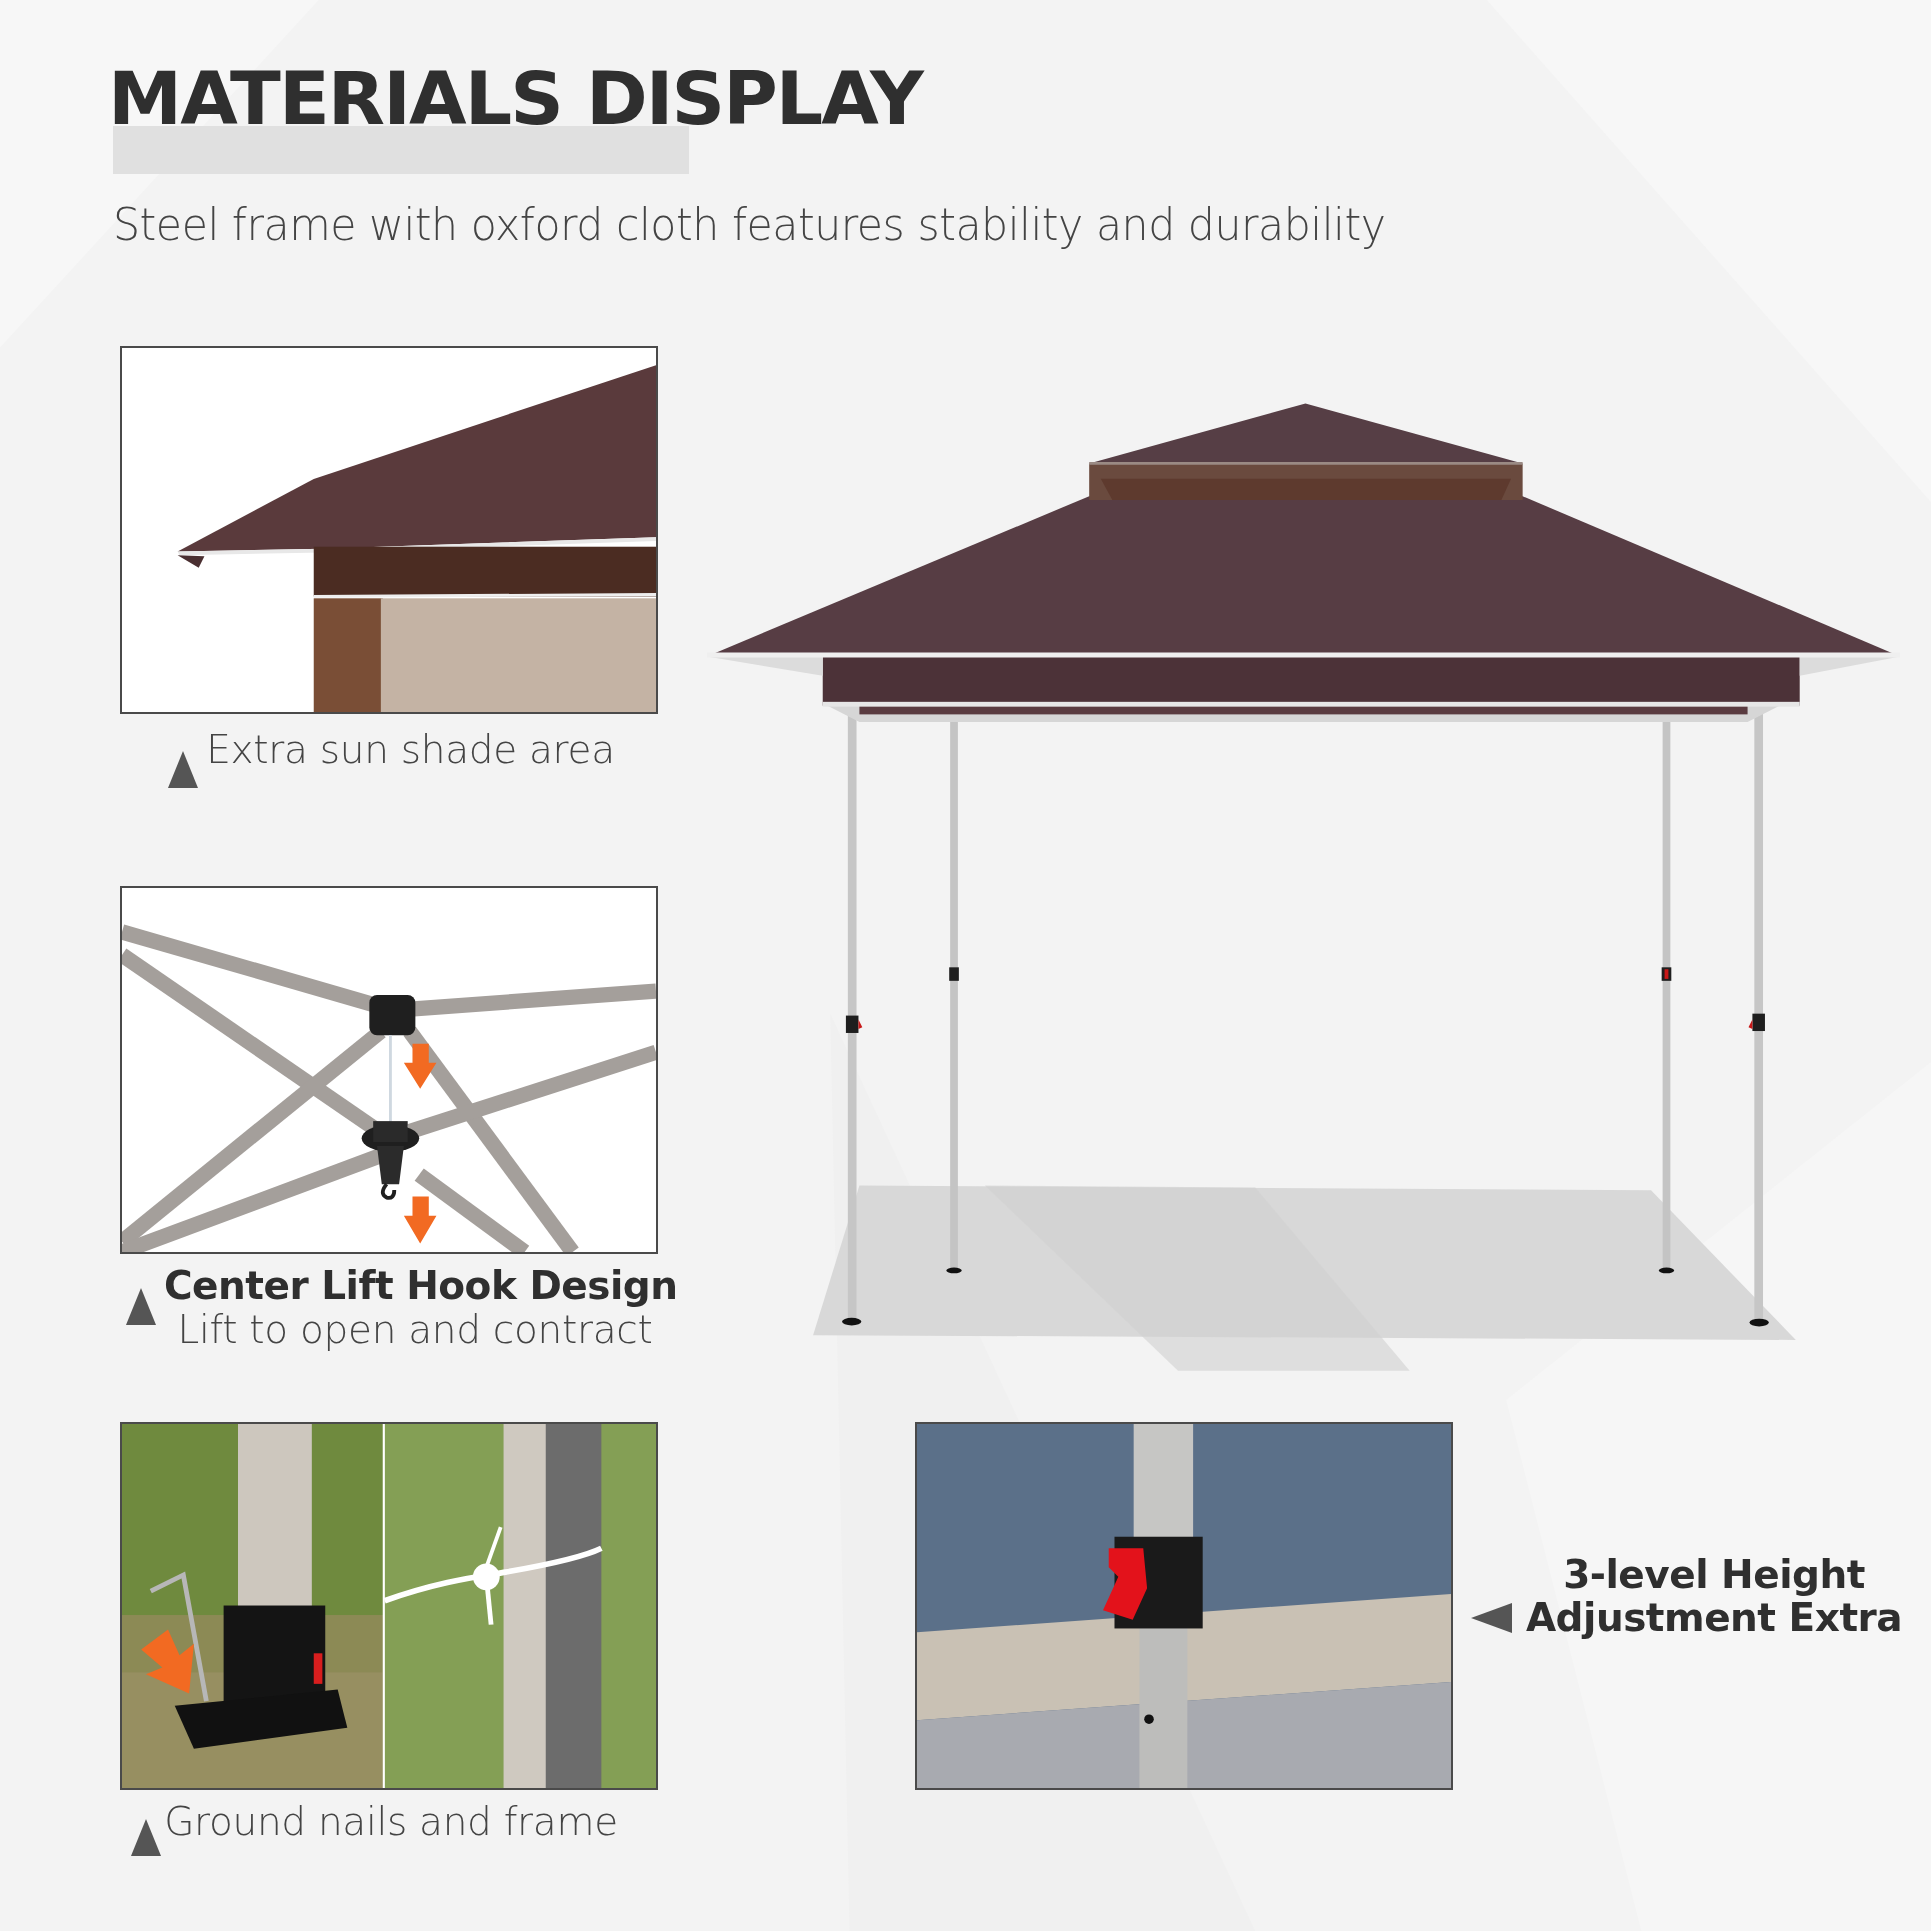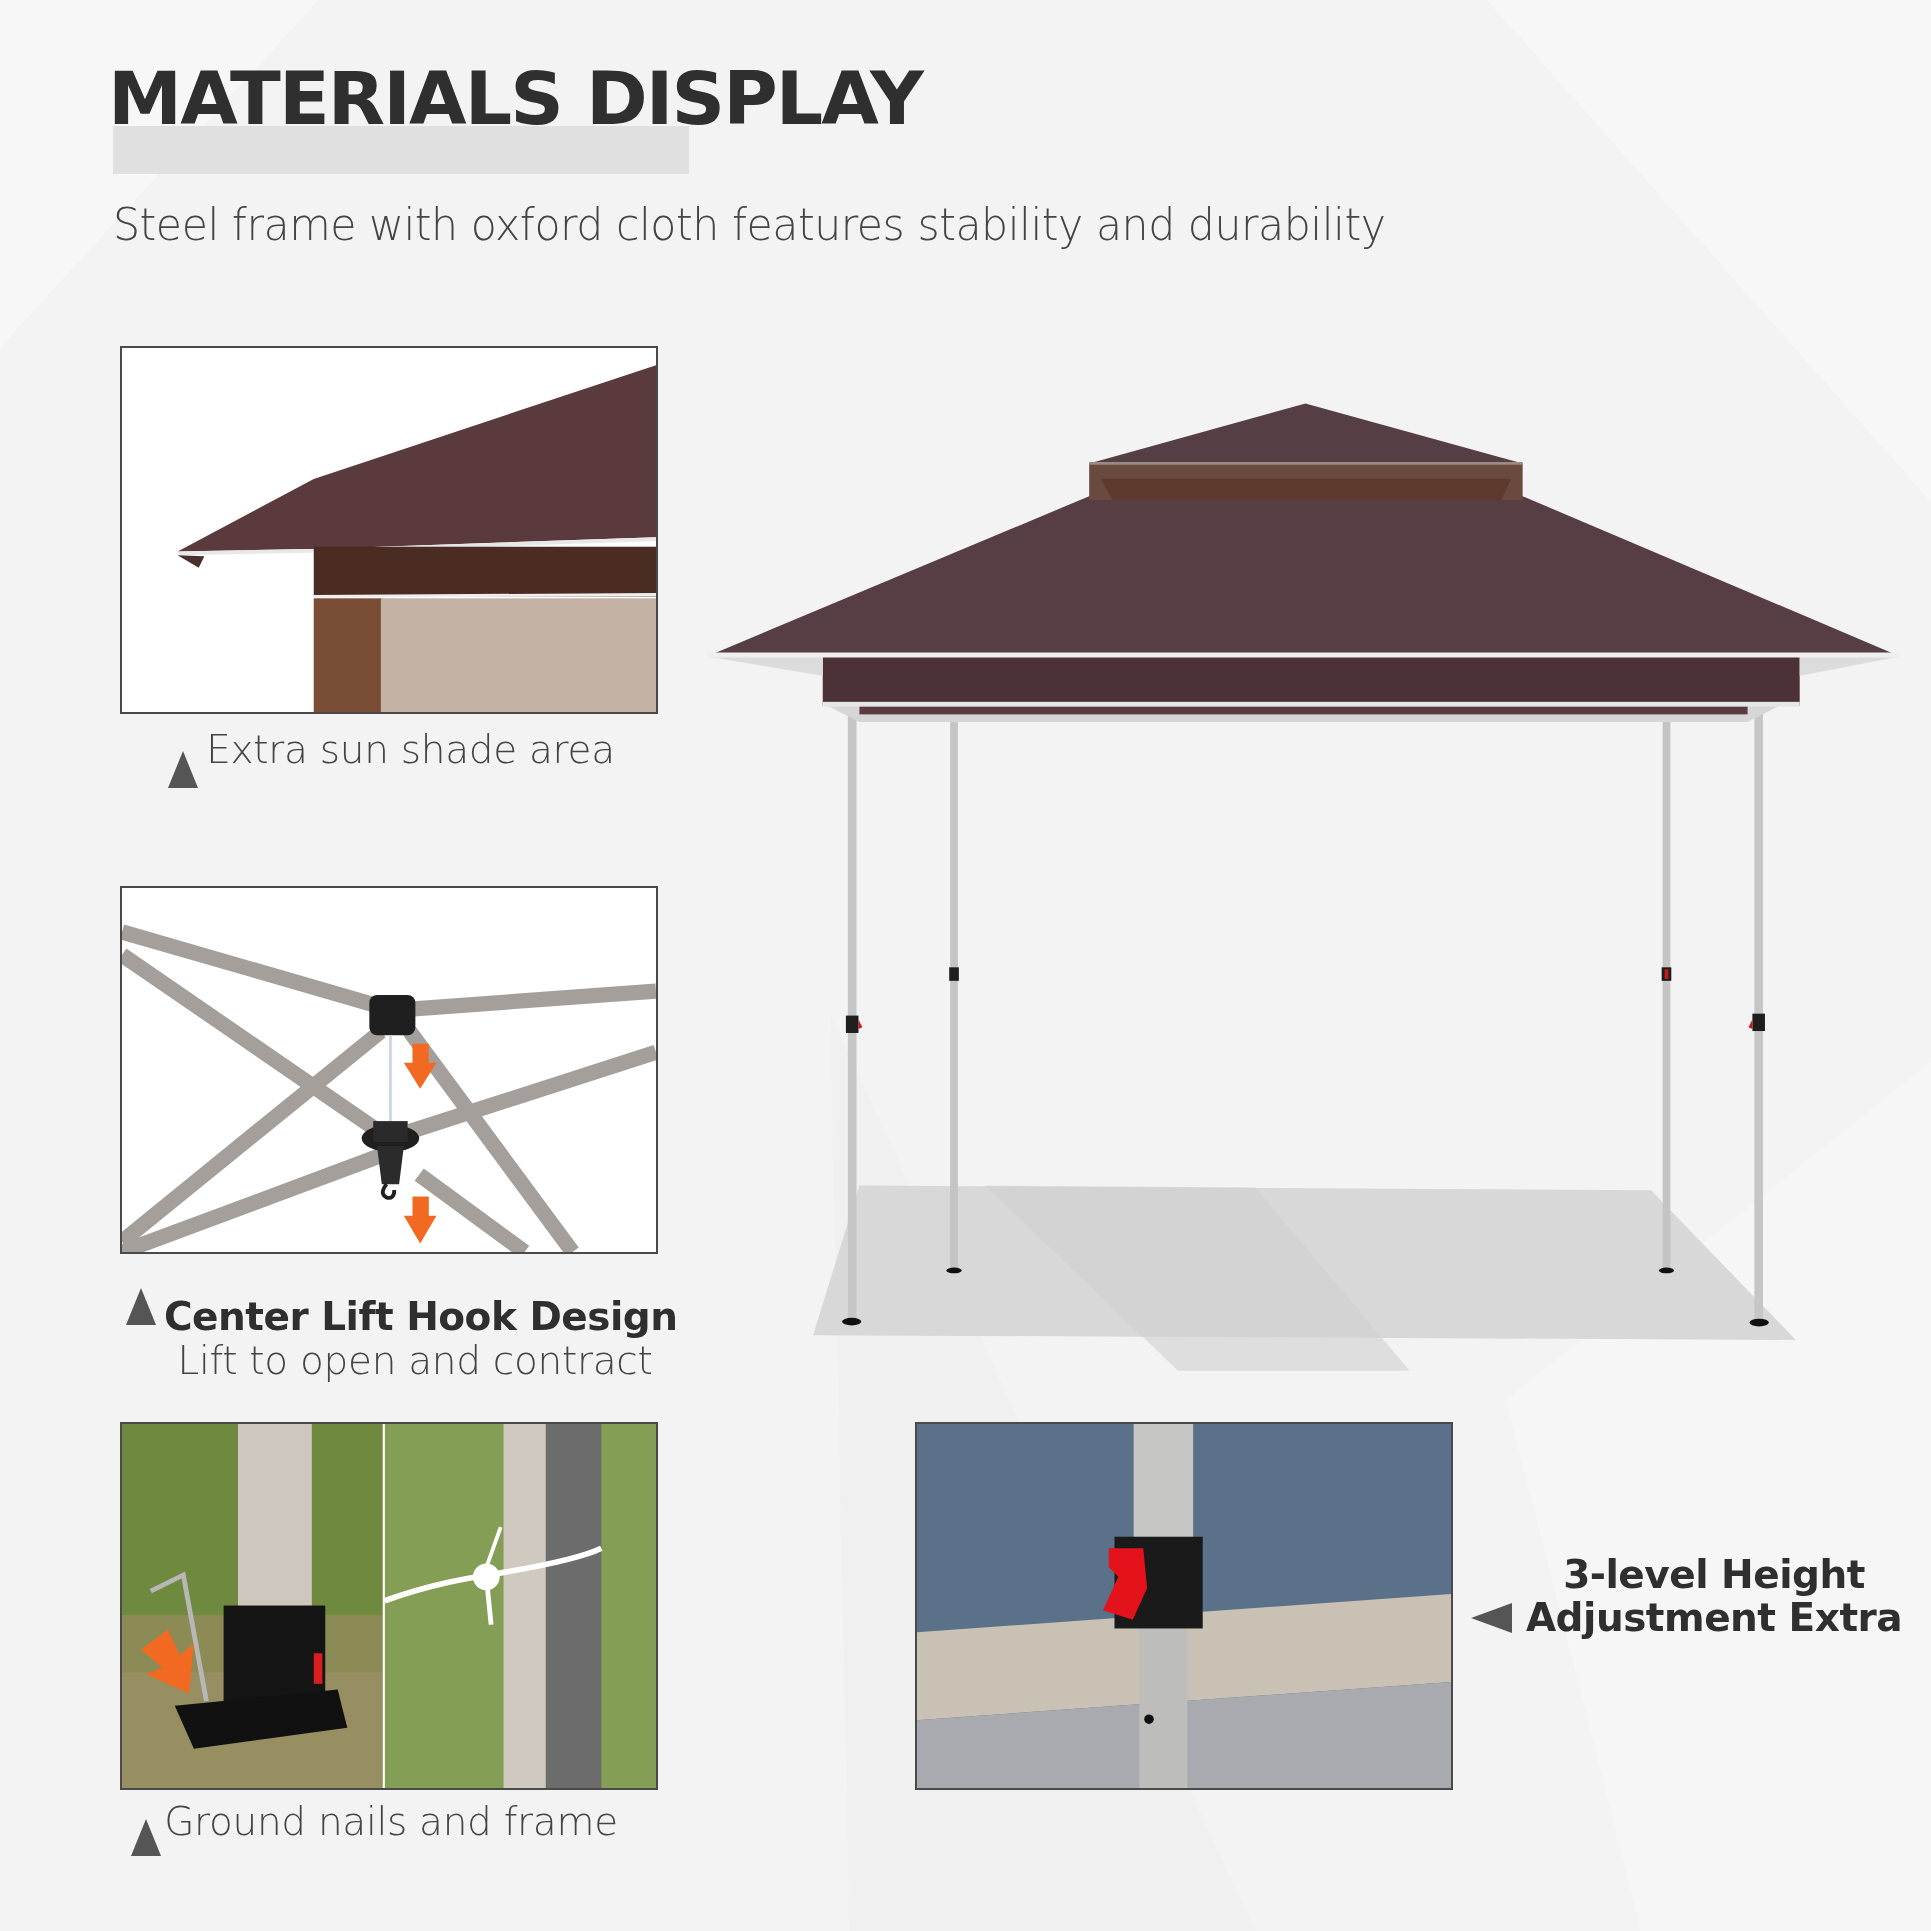--- a/index.html
+++ b/index.html
@@ -106,21 +106,21 @@
     <ellipse cx="280" cy="262" rx="30" ry="14" fill="#1f1f1f"></ellipse>
     <rect x="262" y="244" width="36" height="22" fill="#2a2a2a"></rect>
     <polygon points="266,270 294,270 289,310 271,310" fill="#2b2b2b"></polygon>
     <path d="M276,310 q-8,10 0,14 q8,2 8,-8" stroke="#1f1f1f" stroke-width="4" fill="none"></path>
 
     <polygon points="303,163 320,163 320,183 328,183 311,210 294,183 303,183" fill="#f26a22"></polygon>
     <polygon points="303,323 320,323 320,343 328,343 311,372 294,343 303,343" fill="#f26a22"></polygon>
   </svg>
 </div>
 <div class="tri-up" style="left:126px;top:1288px;"></div>
-<div class="caption" style="left:164px;top:1265px;width:502px;margin-top:31px;">
+<div class="caption" style="left:164px;top:1265px;width:502px;">
   <div class="cap-title">Center Lift Hook Design</div>
   <div class="cap-sub">Lift to open and contract</div>
 </div>
 
 <div class="panel" style="left:120px;top:1422px;width:538px;height:368px;">
   <svg viewBox="0 0 557 381" preserveAspectRatio="none">
 
     <rect x="0" y="0" width="272" height="381" fill="#7e8a4a"></rect>
     <rect x="0" y="0" width="272" height="200" fill="#6f8a3e"></rect>
     <rect x="0" y="200" width="272" height="181" fill="#8c8a55"></rect>

